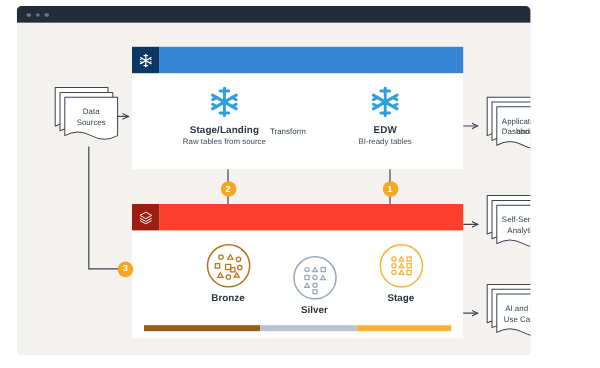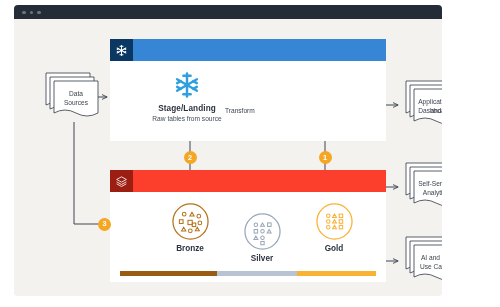--- a/index.html
+++ b/index.html
@@ -295,20 +295,40 @@
                   <line x1="3.6" y1="13.6" x2="6.6" y2="15.3"></line>
                   <line x1="17.4" y1="8.7" x2="20.4" y2="10.4"></line>
                 </g>
                 <circle cx="12" cy="12" r="2.1" fill="#2e9fe0"></circle>
               </svg>
             </div>
             <div class="node-title">Stage/Landing</div>
             <div class="node-sub">Raw tables from source</div>
           </div>
 
+          <div id="sf-edw" class="sf-node">
+            <div class="node-icon">
+              <svg width="28" height="28" viewBox="0 0 24 24">
+                <g stroke="#2e9fe0" stroke-width="2.1" stroke-linecap="round" fill="none">
+                  <line x1="12" y1="2.2" x2="12" y2="21.8"></line>
+                  <line x1="3.5" y1="7.1" x2="20.5" y2="16.9"></line>
+                  <line x1="3.5" y1="16.9" x2="20.5" y2="7.1"></line>
+                  <line x1="8.9" y1="4.1" x2="15.1" y2="4.1"></line>
+                  <line x1="8.9" y1="19.9" x2="15.1" y2="19.9"></line>
+                  <line x1="3.6" y1="10.4" x2="6.6" y2="8.7"></line>
+                  <line x1="17.4" y1="15.3" x2="20.4" y2="13.6"></line>
+                  <line x1="3.6" y1="13.6" x2="6.6" y2="15.3"></line>
+                  <line x1="17.4" y1="8.7" x2="20.4" y2="10.4"></line>
+                </g>
+                <circle cx="12" cy="12" r="2.1" fill="#2e9fe0"></circle>
+              </svg>
+            </div>
+            <div class="node-title">EDW</div>
+            <div class="node-sub">BI-ready tables</div>
+          </div>
         </div>
       </div>
 
       <div class="wire-label" style="left:211px; top:88px;">Transform</div>
 
       <div id="databricks-card" class="card">
         <div class="card-header">
           <div class="brand-square">
             <svg width="13" height="13" viewBox="0 0 24 24">
               <g fill="none" stroke="#ffffff" stroke-width="1.5">
@@ -374,21 +394,21 @@
                   <rect x="24.8" y="12.4" width="3.6" height="3.6"></rect>
                   <circle cx="13.6" cy="20.0" r="1.8"></circle>
                   <path d="M20,18.1 l2.0,3.5 h-4.0 Z"></path>
                   <rect x="24.8" y="18.2" width="3.6" height="3.6"></rect>
                   <circle cx="13.6" cy="25.8" r="1.8"></circle>
                   <path d="M20,23.9 l2.0,3.5 h-4.0 Z"></path>
                   <rect x="24.8" y="24.0" width="3.6" height="3.6"></rect>
                 </g>
               </svg>
             </div>
-            <div class="med-label">Gold</div>
+            <div class="med-label">Stage</div>
           </div>
 
           <div id="med-strip">
             <div class="seg" style="flex:0 0 38%; background:#9a5c12;"></div>
             <div class="seg" style="flex:0 0 31%; background:#b9c4d2;"></div>
             <div class="seg" style="flex:1 1 auto; background:#f9b233;"></div>
           </div>
         </div>
       </div>
 

